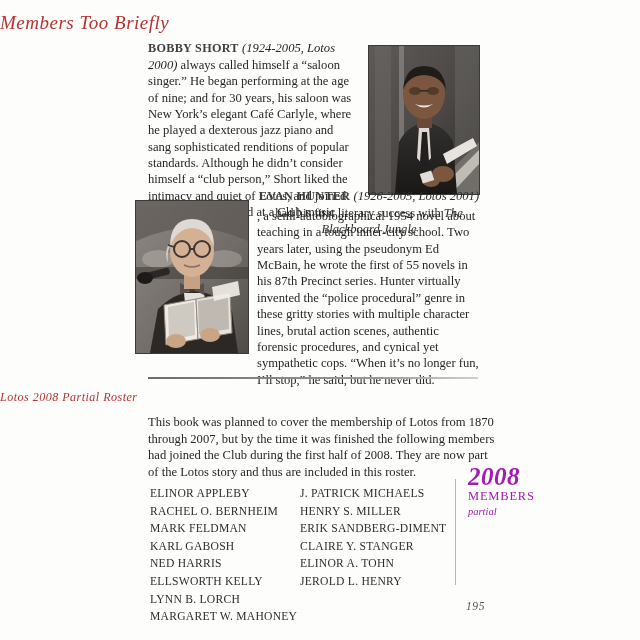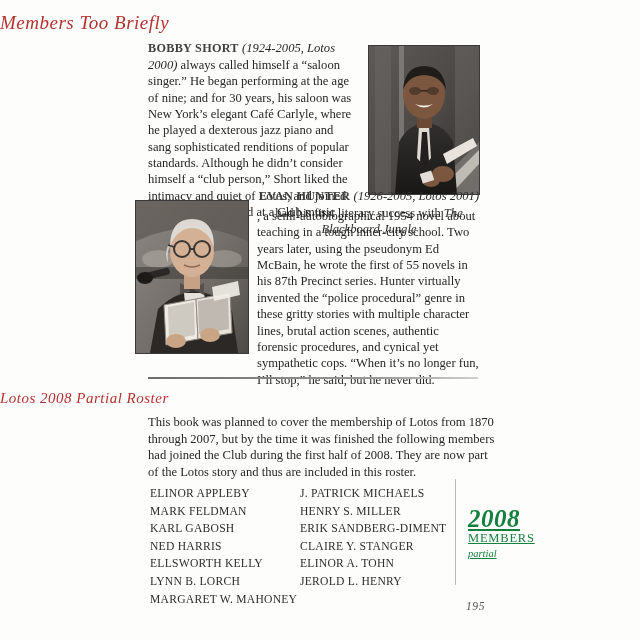--- a/index.html
+++ b/index.html
@@ -112,21 +112,21 @@
     top: 377px;
     width: 330px;
     height: 2px;
     background: linear-gradient(to right, #6d6d6d, #9a9a9a 70%, #cfcfcf);
   }
 
   #lotos-roster-title {
     position: absolute;
     left: 0; right: 0;
     top: 390px;
-    font-size: 15px;
+    font-size: 12px;
   }
 
   
   #roster-intro {
     position: absolute;
     left: 148px;
     top: 414px;
     width: 348px;
     font-size: 12.6px;
     line-height: 1.33;
@@ -152,24 +152,23 @@
     position: absolute;
     left: 455px;
     top: 479px;
     width: 1px;
     height: 106px;
     background: #b9b9b9;
   }
   #members-badge {
     position: absolute;
     left: 468px;
-    top: 506px;
+    top: 464px;
     width: 110px;
-    color: #15803d;
-    text-decoration: underline;
+    color: #a21caf;
   }
   #members-badge-year {
     font-style: italic;
     font-weight: bold;
     font-size: 25px;
     line-height: 1;
     letter-spacing: 0.5px;
   }
   #members-badge-label {
     font-variant: small-caps;
@@ -319,20 +318,21 @@
   </div>
 
   <div id="roster-divider"></div>
 
   <div class="section-title" id="lotos-roster-title">Lotos 2008 Partial Roster</div>
 
   <div id="roster-intro">This book was planned to cover the membership of Lotos from 1870 through 2007, but by the time it was finished the following members had joined the Club during the first half of 2008.  They are now part of the Lotos story and thus are included in this roster.</div>
 
   <div class="roster-col" id="roster-col-left">
     <div class="roster-name">ELINOR APPLEBY</div>
+    <div class="roster-name">RACHEL O. BERNHEIM</div>
     <div class="roster-name">MARK FELDMAN</div>
     <div class="roster-name">KARL GABOSH</div>
     <div class="roster-name">NED HARRIS</div>
     <div class="roster-name">ELLSWORTH KELLY</div>
     <div class="roster-name">LYNN B. LORCH</div>
     <div class="roster-name">MARGARET W. MAHONEY</div>
   </div>
 
   <div class="roster-col" id="roster-col-right">
     <div class="roster-name">J. PATRICK MICHAELS</div>

